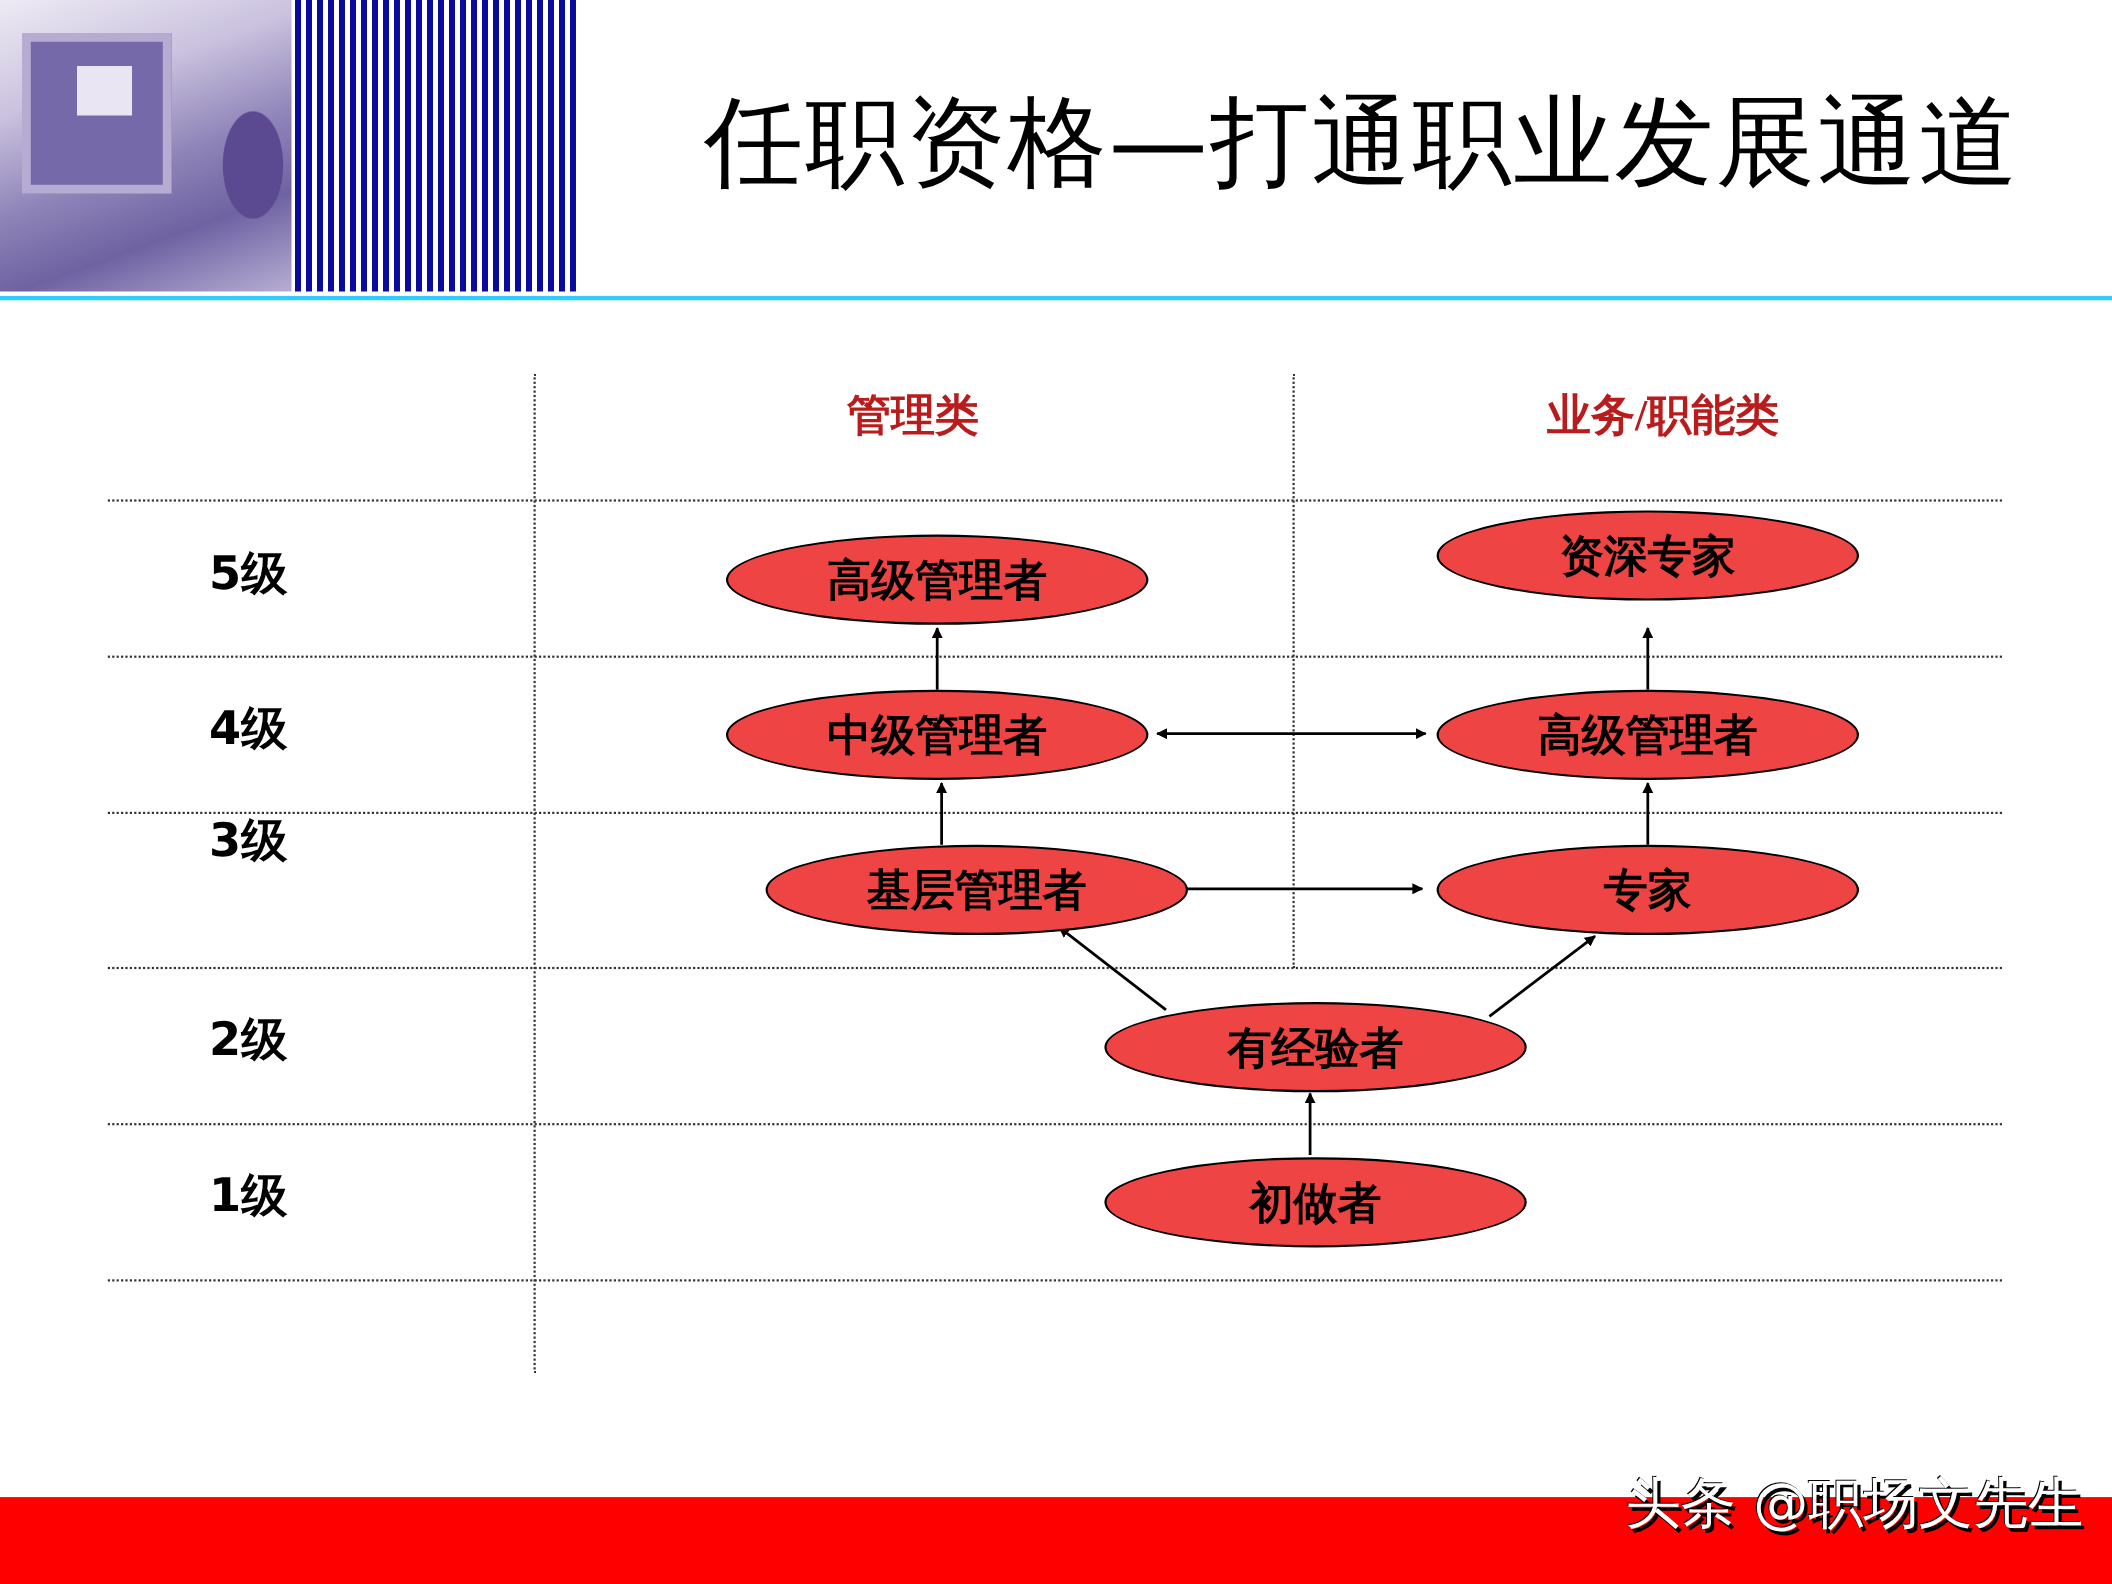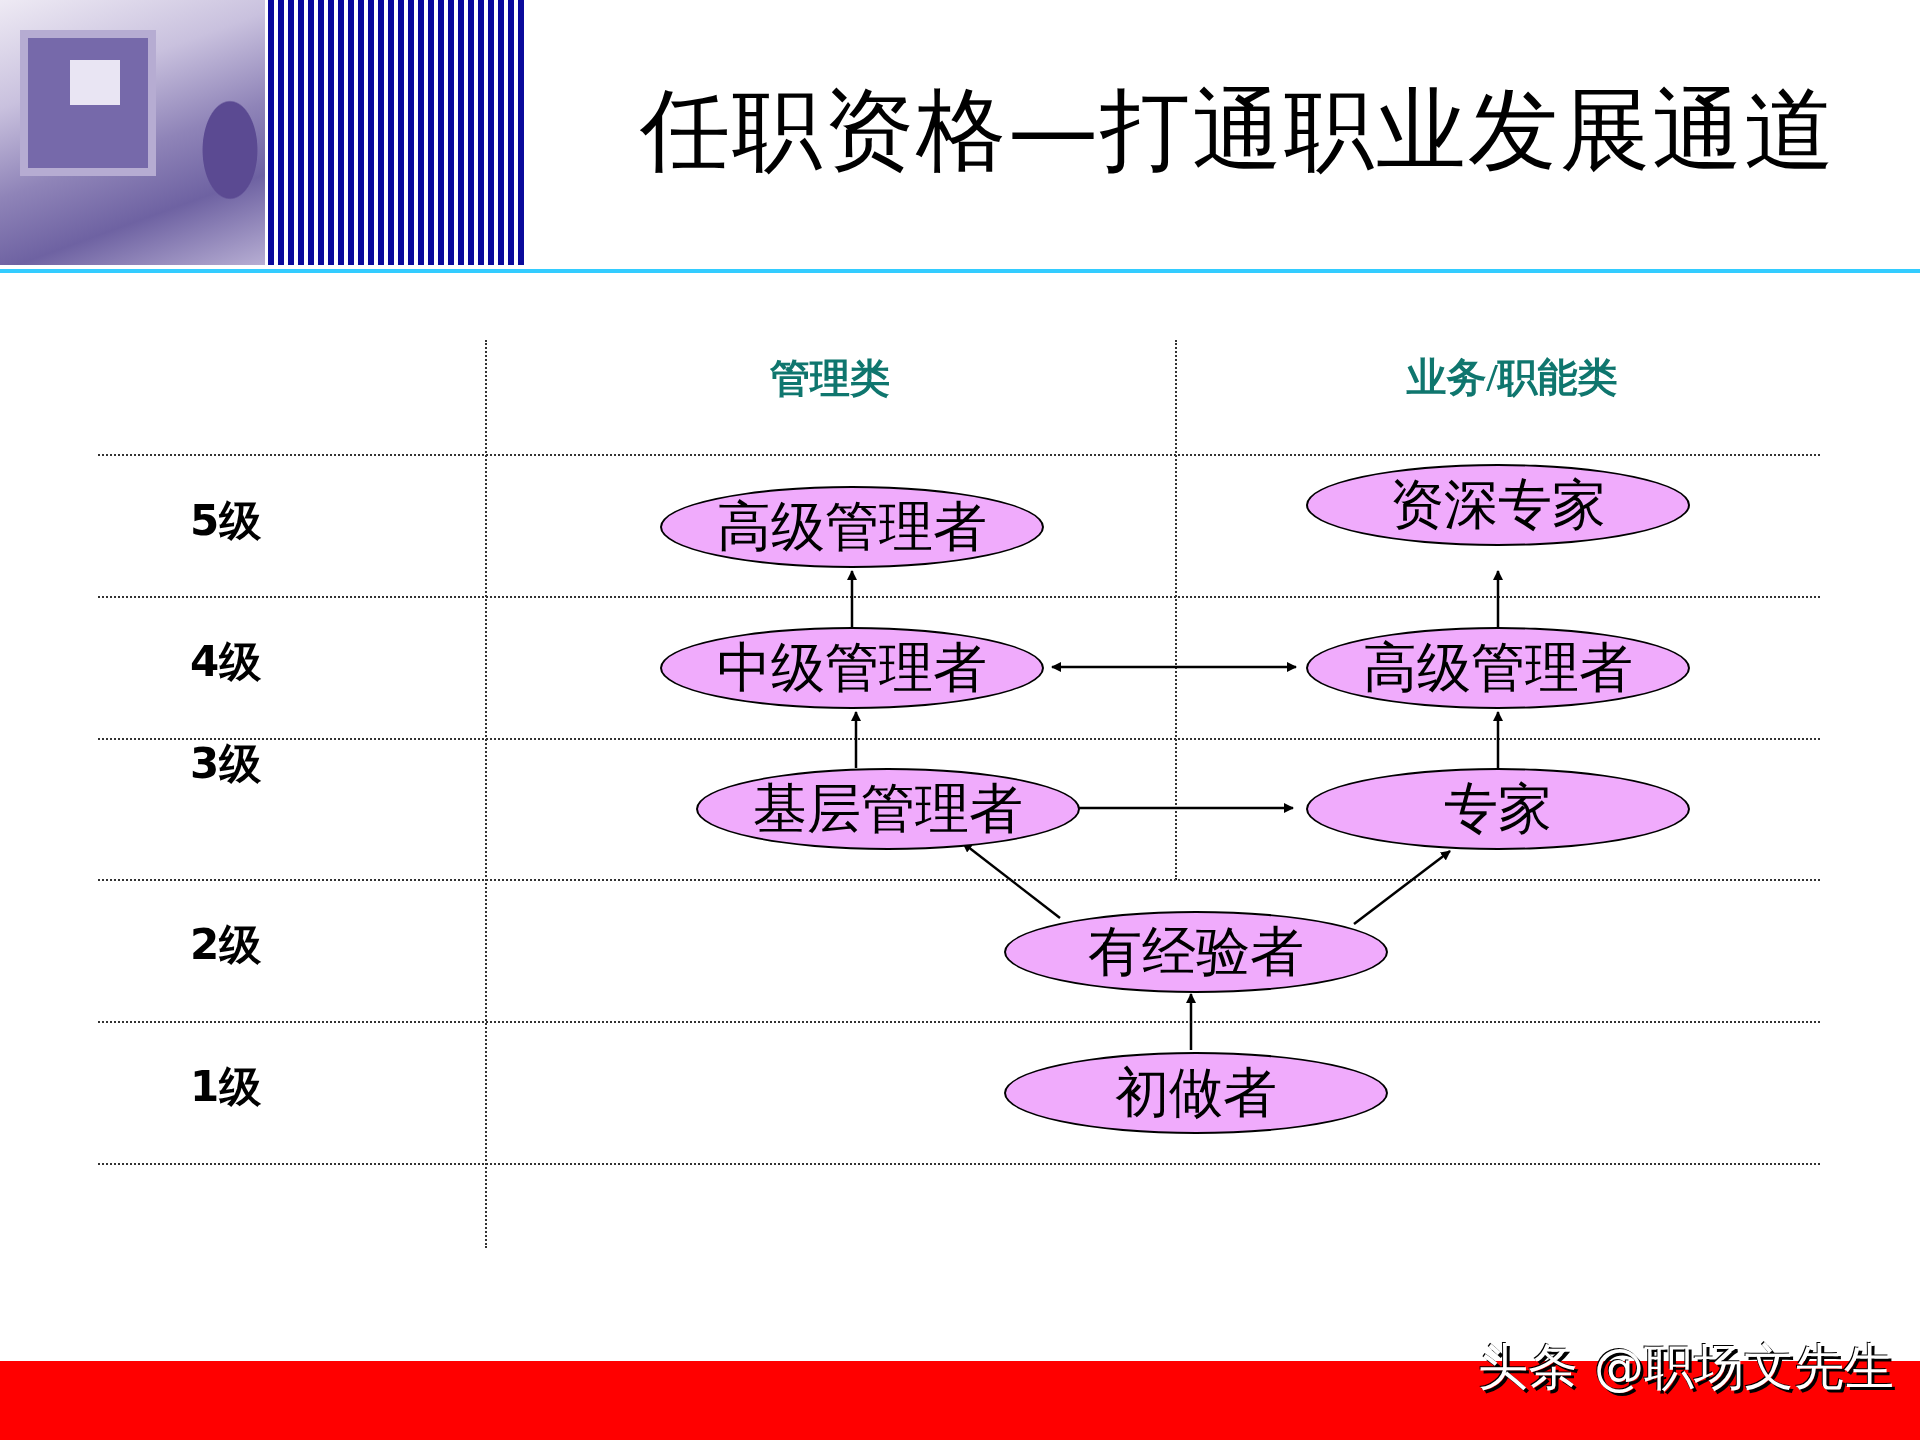--- a/index.html
+++ b/index.html
@@ -9,24 +9,24 @@
       radial-gradient(ellipse 45px 80px at 230px 150px, #5b4a92 0 60%, transparent 62%),
       linear-gradient(160deg, #eeeaf4 0%, #c9c1de 30%, #8f84b8 55%, #6e62a2 75%, #b7aed3 100%); }
   .hdr-img .monitor { position:absolute; left:20px; top:30px; width:120px; height:130px; background:#7669aa; border:8px solid #b6acd2; }
   .hdr-img .win { position:absolute; left:70px; top:60px; width:50px; height:45px; background:#e9e5f3; }
   .stripes { position:absolute; left:268px; top:0; width:259px; height:265px;
     background: repeating-linear-gradient(90deg, #0a0a9c 0 6px, #ffffff 6px 10px); }
   .cyan-line { position:absolute; left:0; top:269px; width:1920px; height:4px; background:#33ccff; }
   .title { position:absolute; left:640px; top:70px; width:1200px; font-size:90px; line-height:120px; color:#000; font-family:"DejaVu Sans",sans-serif; letter-spacing:2px; }
   .hline { position:absolute; height:0; border-top:2px dotted #333; }
   .vline { position:absolute; width:0; border-left:2px dotted #333; }
-  .colhdr { position:absolute; top:348px; height:60px; line-height:60px; font-size:40px; font-weight:bold; text-align:center; color:#0f766e; }
+  .colhdr { position:absolute; top:348px; height:60px; line-height:60px; font-size:40px; font-weight:bold; text-align:center; color:#b91c1c; }
   .lvl { position:absolute; left:190px; width:120px; text-align:left; font-size:42px; font-weight:bold; color:#000; height:60px; line-height:60px; }
-  .node { position:absolute; width:384px; height:82px; border:2.5px solid #000; border-radius:50%; background:#f0abfc; box-sizing:border-box;
-    display:flex; align-items:center; justify-content:center; font-size:54px; font-weight:normal; color:#000; }
+  .node { position:absolute; width:384px; height:82px; border:2.5px solid #000; border-radius:50%; background:#ef4444; box-sizing:border-box;
+    display:flex; align-items:center; justify-content:center; font-size:40px; font-weight:bold; color:#000; }
   svg.arrows { position:absolute; left:0; top:0; width:1920px; height:1440px; pointer-events:none; }
   .footer { position:absolute; left:0; top:1361px; width:1920px; height:79px; background:#ff0000; }
   .watermark { position:absolute; right:midpoint; left:1478px; top:1334px; font-size:50px; color:#ffffff; text-shadow:3px 3px 0 #000, -1px -1px 0 #000; white-space:nowrap; }
 </style>
 </head>
 <body>
 
 <div class="hdr-img">
   <div class="monitor"></div>
   <div class="win"></div>

